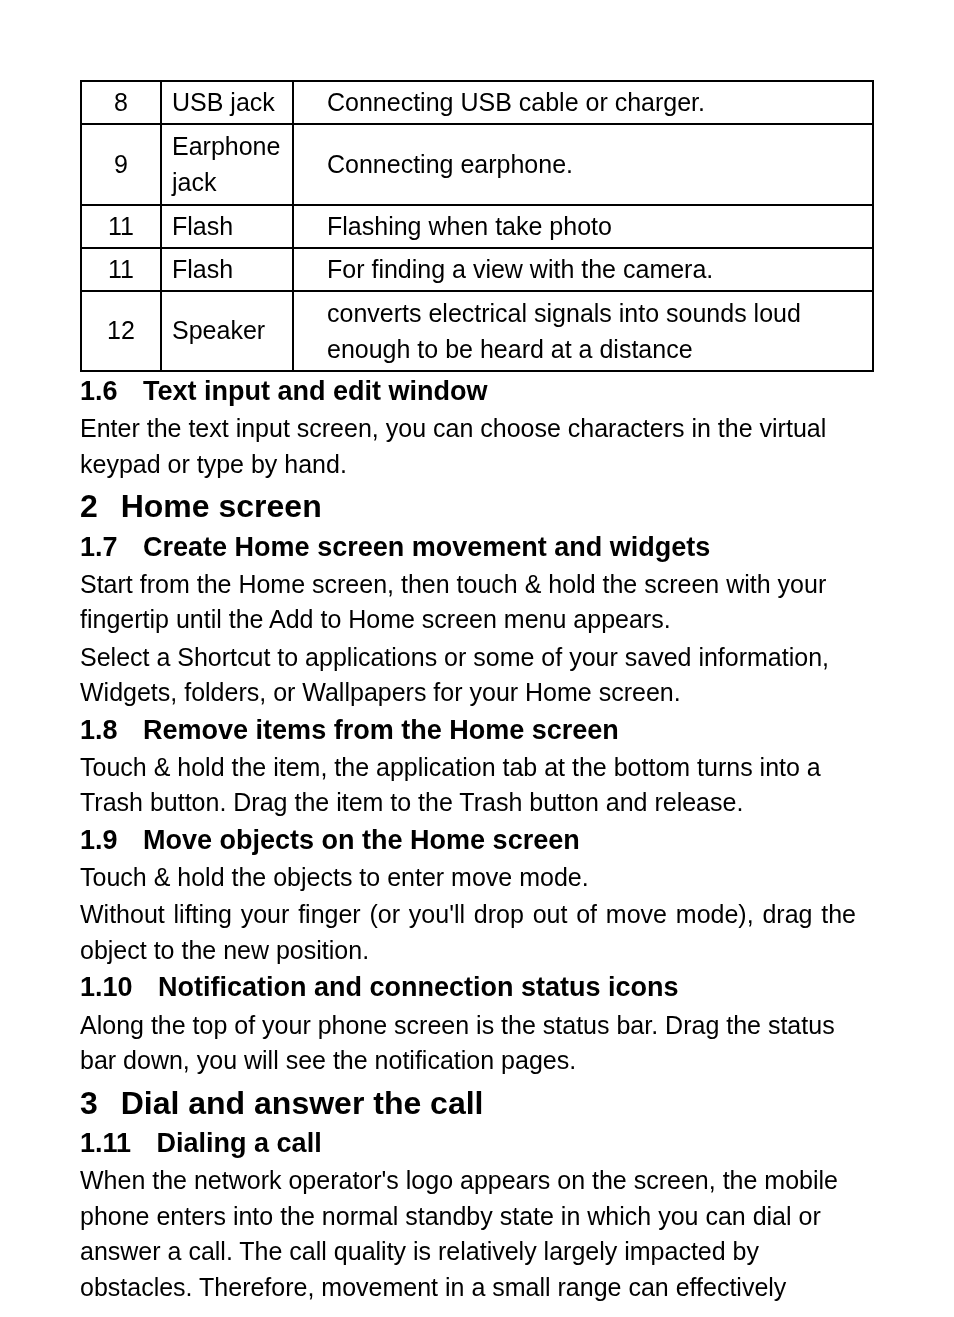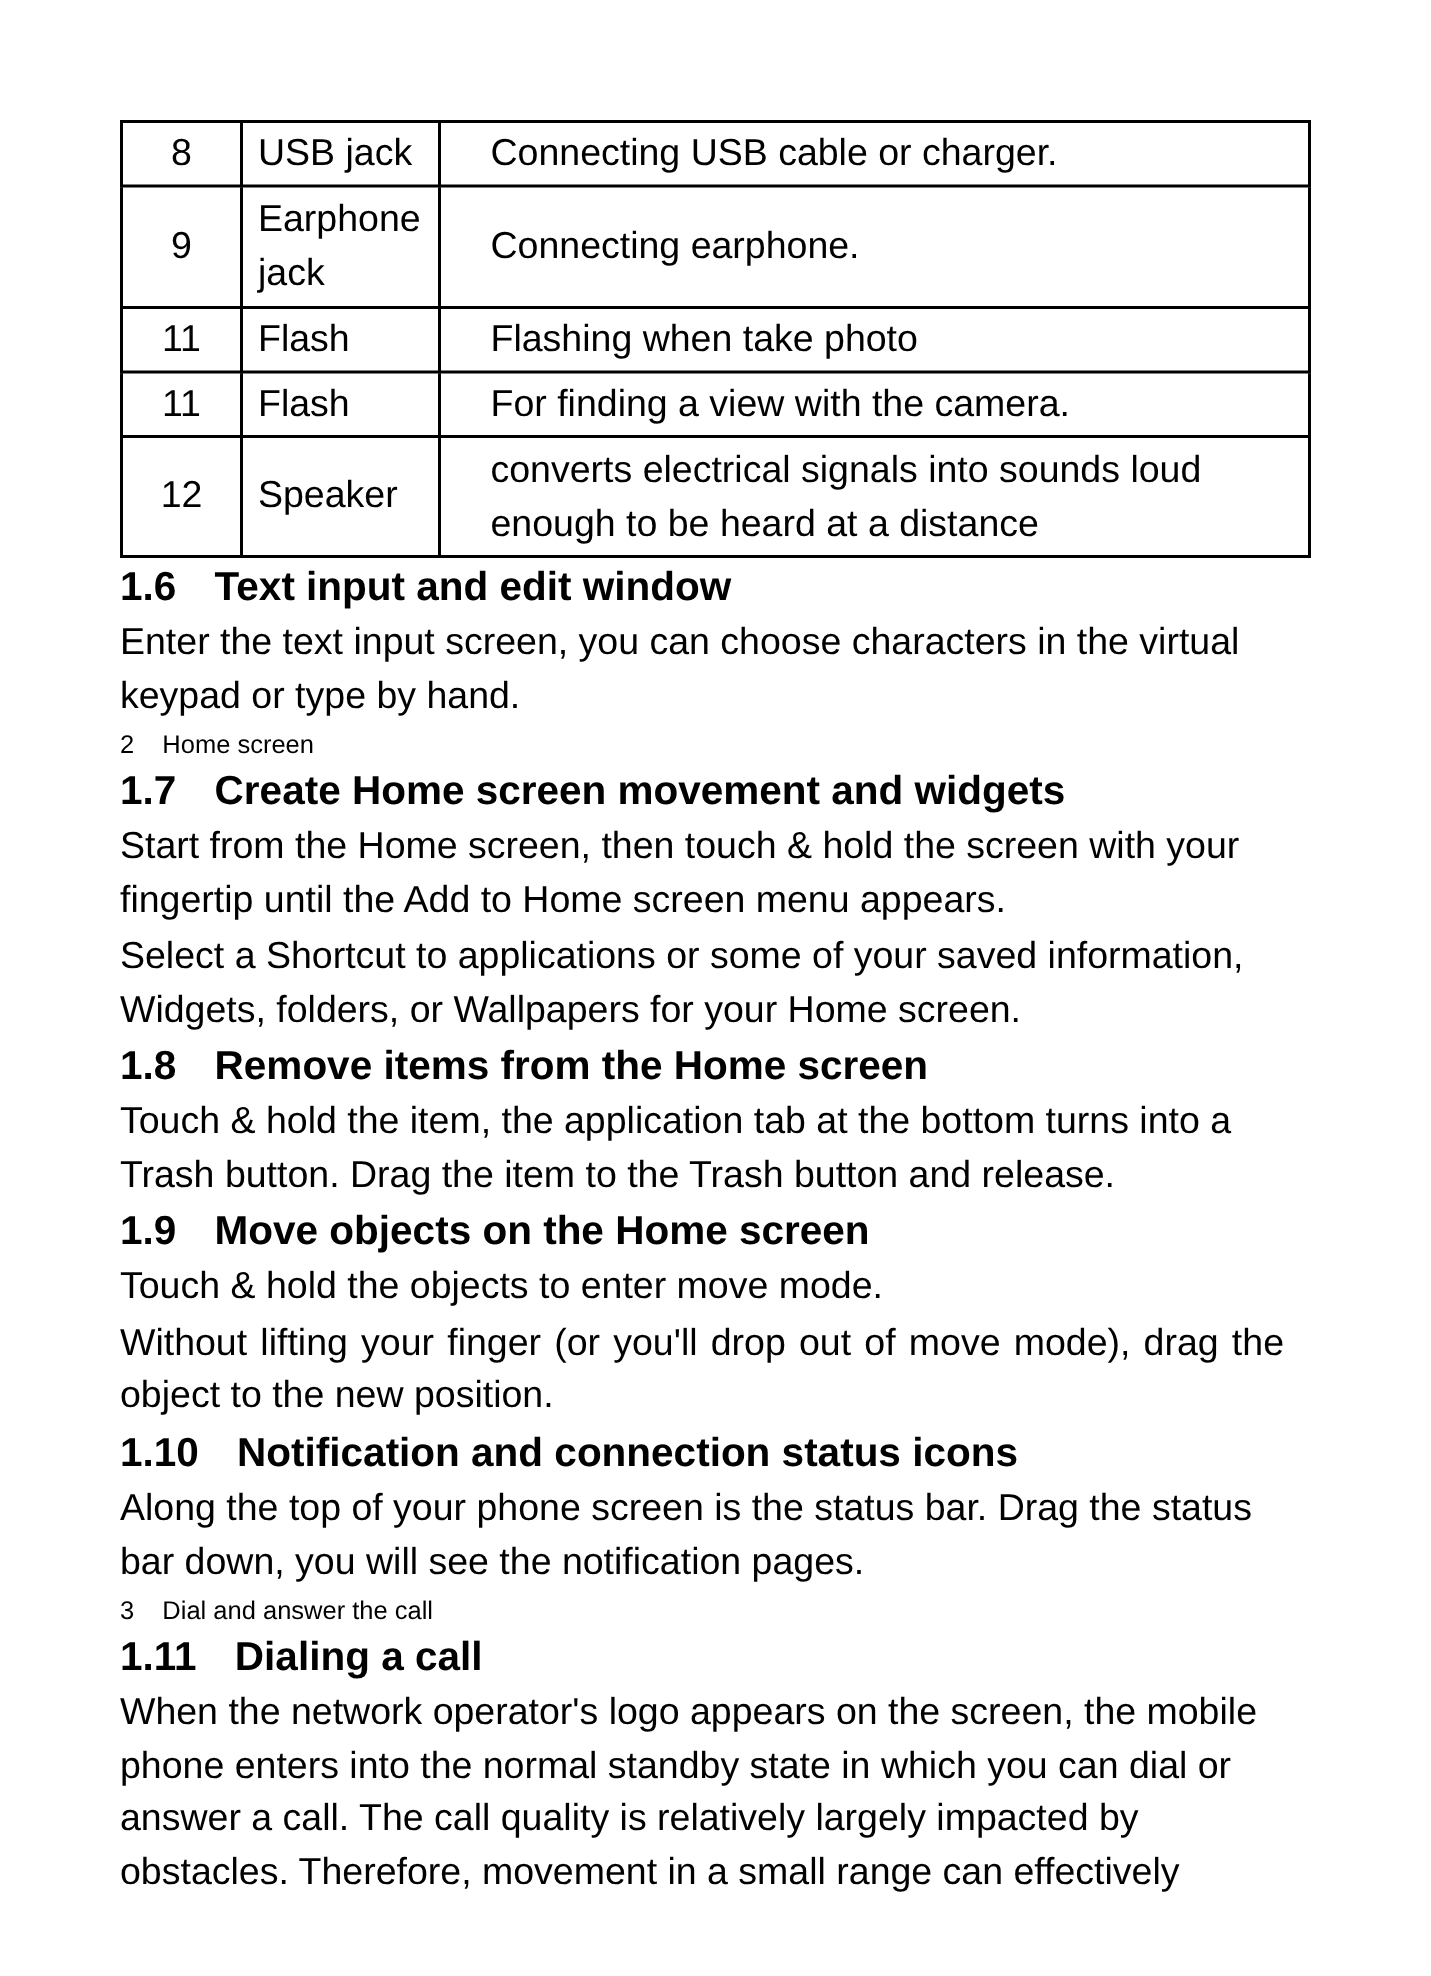--- a/index.html
+++ b/index.html
@@ -32,22 +32,22 @@
     td.col-label {
       width: 132px;
       text-align: left;
     }
     td.col-desc {
       text-align: left;
       padding-left: 33px;
     }
     .multiline { line-height: 1.45; }
     h2.sec {
-      font-size: 17px;
-      font-weight: normal;
+      font-size: 32px;
+      font-weight: bold;
       margin: 4px 0 2px 0;
       line-height: 1.3;
     }
     h2.sec .num { display:inline-block; margin-right: 14px; }
     h3.sub {
       font-size: 27px;
       font-weight: bold;
       margin: 2px 0 2px 0;
       line-height: 1.3;
     }

